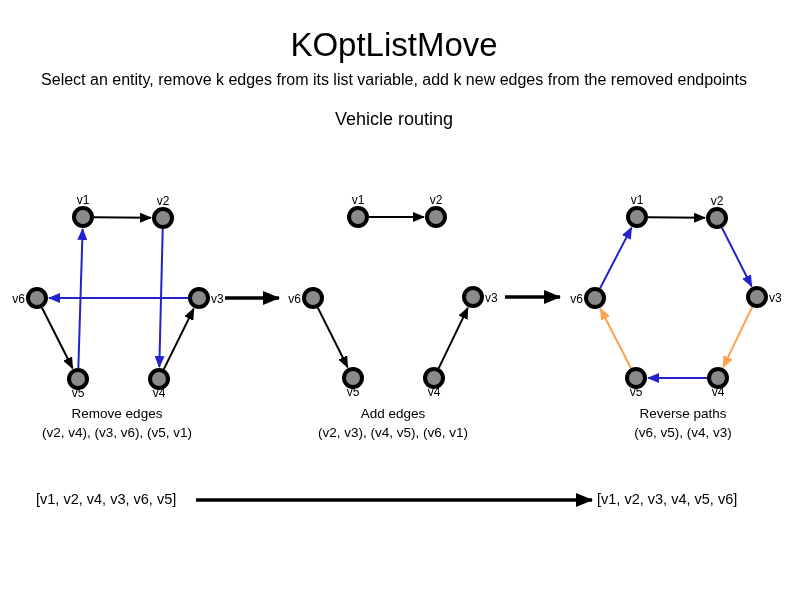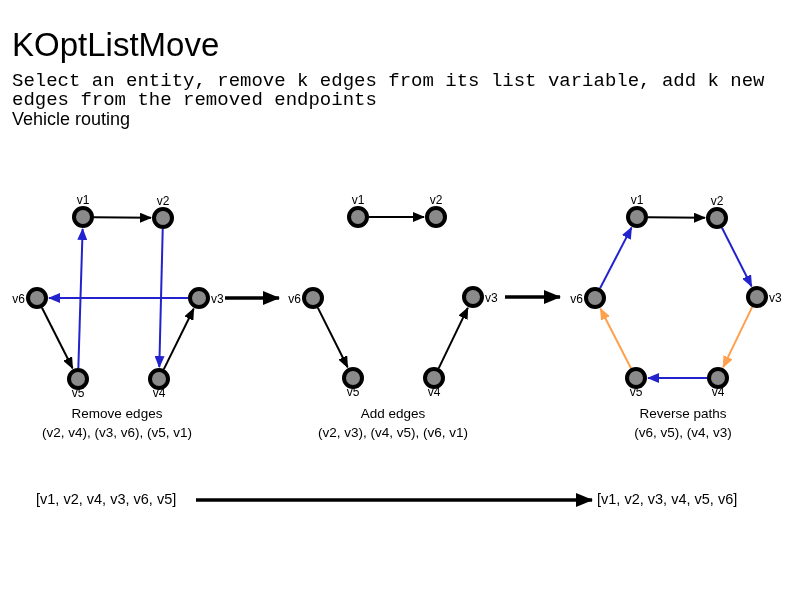--- a/index.html
+++ b/index.html
@@ -8,23 +8,23 @@
     background: #ffffff;
   }
   body {
     width: 800px;
     height: 600px;
     position: relative;
     overflow: hidden;
     font-family: "Liberation Sans", sans-serif;
     color: #000;
   }
-  .abs { position: absolute; left: 12px; width: 780px; }
+  .abs { position: absolute; left: 4px; width: 780px; text-align: center; }
   #title    { top: 28px;  font-size: 33px;   line-height: 1; }
-  #subtitle { top: 72px;  font-size: 19px; line-height: 1; font-family: Liberation Mono, monospace; }
+  #subtitle { top: 72px;  font-size: 16px; line-height: 1; }
   #section  { top: 110px; font-size: 18px;   line-height: 1; }
   #diagram  { position: absolute; left: 0; top: 0; }
   text { font-family: "Liberation Sans", sans-serif; fill: #000; }
   .node-label { font-size: 12px; }
   .caption    { font-size: 13.5px; }
   .list-text  { font-size: 14.5px; }
 </style>
 </head>
 <body>
 

